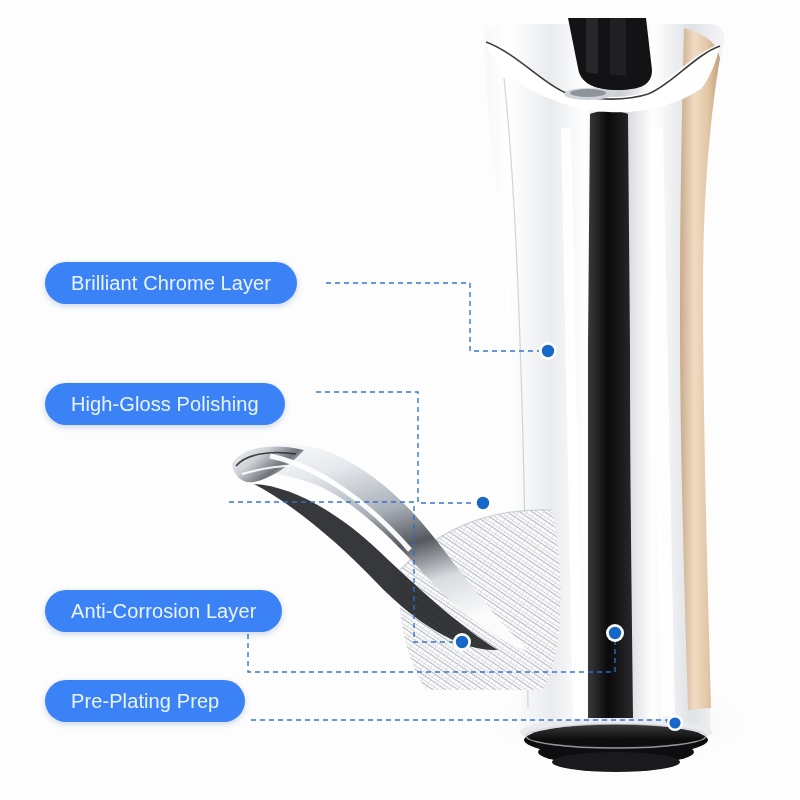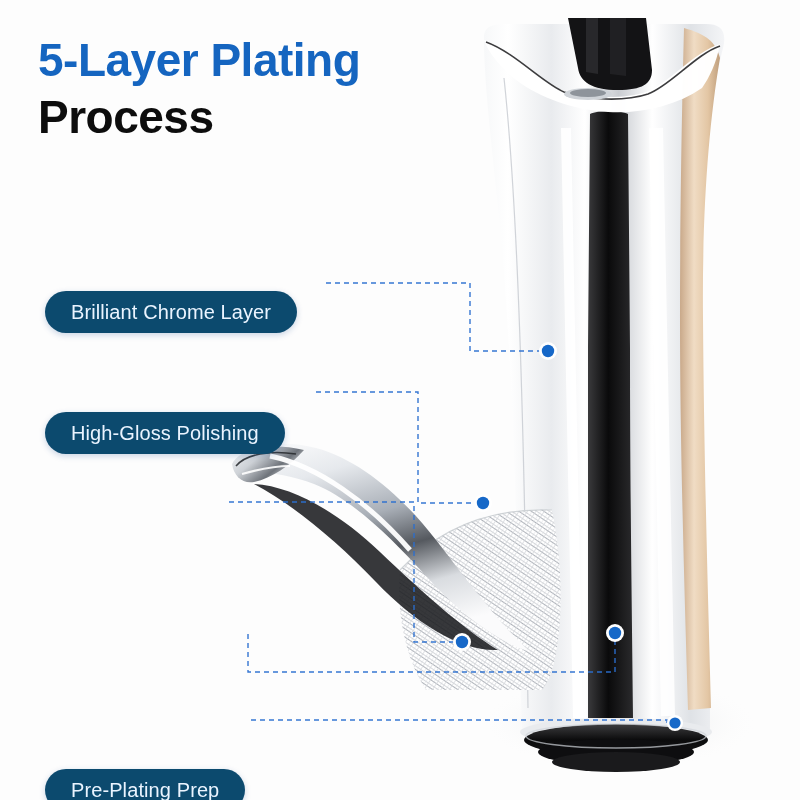--- a/index.html
+++ b/index.html
@@ -22,39 +22,38 @@
   }
   .title-l2{
     font-size:46px;line-height:58px;font-weight:700;color:#0d0d0d;
     letter-spacing:-0.5px;white-space:nowrap;
   }
 
   
   .pill{
     position:absolute;
     display:flex;align-items:center;justify-content:center;
-    background:#0c4a6e;
+    background:#3b82f6;
     color:#eaf4ff;
     border-radius:999px;
     font-size:20px;
     font-weight:400;
     letter-spacing:0.1px;
     white-space:nowrap;
     box-shadow:0 2px 6px rgba(20,70,140,.22);
     padding:0 26px;
     height:42px;
     box-sizing:border-box;
-    margin-top:29px;
   }
 
   .pill.p1{left:45px;top:262px;}
   .pill.p2{left:45px;top:383px;}
   .pill.p3{left:45px;top:481px;}
   .pill.p4{left:45px;top:590px;}
-  .pill.p5{left:45px;top:740px;}
+  .pill.p5{left:45px;top:680px;}
 
   
   #connectors{position:absolute;left:0;top:0;width:800px;height:800px;pointer-events:none;}
   .conn{
     fill:none;
     stroke:#2b6fd0;
     stroke-width:1.4;
     stroke-dasharray:5 4;
     opacity:.95;
   }
@@ -209,24 +208,20 @@
       </g>
       <path d="M20 20 C60 10 110 22 142 56 C168 84 176 120 160 150
                C128 176 74 176 40 150 C8 124 2 60 20 20 Z" fill="none" stroke="#ffffff" stroke-width="3.2" opacity=".95"></path>
       <path d="M146 52 C168 76 178 112 164 146" fill="none" stroke="#e7e9ec" stroke-width="7" opacity=".9"></path>
       <path d="M150 48 C172 74 182 112 168 150" fill="none" stroke="#101012" stroke-width="2" opacity=".9"></path>
     </g>
 
     <path d="M40 186 C88 196 138 232 180 280" fill="none" stroke="#ffffff" stroke-width="5" opacity=".95"></path>
   </svg>
 
-  <div class="title-wrap">
-    <div class="title-l1">5-Layer Plating</div>
-    <div class="title-l2">Process</div>
-  </div>
 
   <svg id="connectors" viewBox="0 0 800 800">
 
     <path class="conn" d="M326 283 L470 283 L470 351 L540 351"></path>
 
     <path class="conn" d="M316 392 L418 392 L418 503 L475 503"></path>
 
     <path class="conn" d="M229 502 L414 502 L414 642 L454 642"></path>
 
     <path class="conn" d="M248 634 L248 672 L615 672 L615 641"></path>
@@ -254,17 +249,20 @@
       <circle class="dot-inner" cx="675" cy="723" r="5.6"></circle>
     </g>
   </svg>
 
   <div class="pill p1">
     <span>Brilliant Chrome Layer</span>
   </div>
   <div class="pill p2">
     <span>High-Gloss Polishing</span>
   </div>
+  <div class="pill p4">
+    <span>Anti-Corrosion Layer</span>
+  </div>
   <div class="pill p5">
     <span>Pre-Plating Prep</span>
   </div>
 
 </div>
 
 </body></html>

